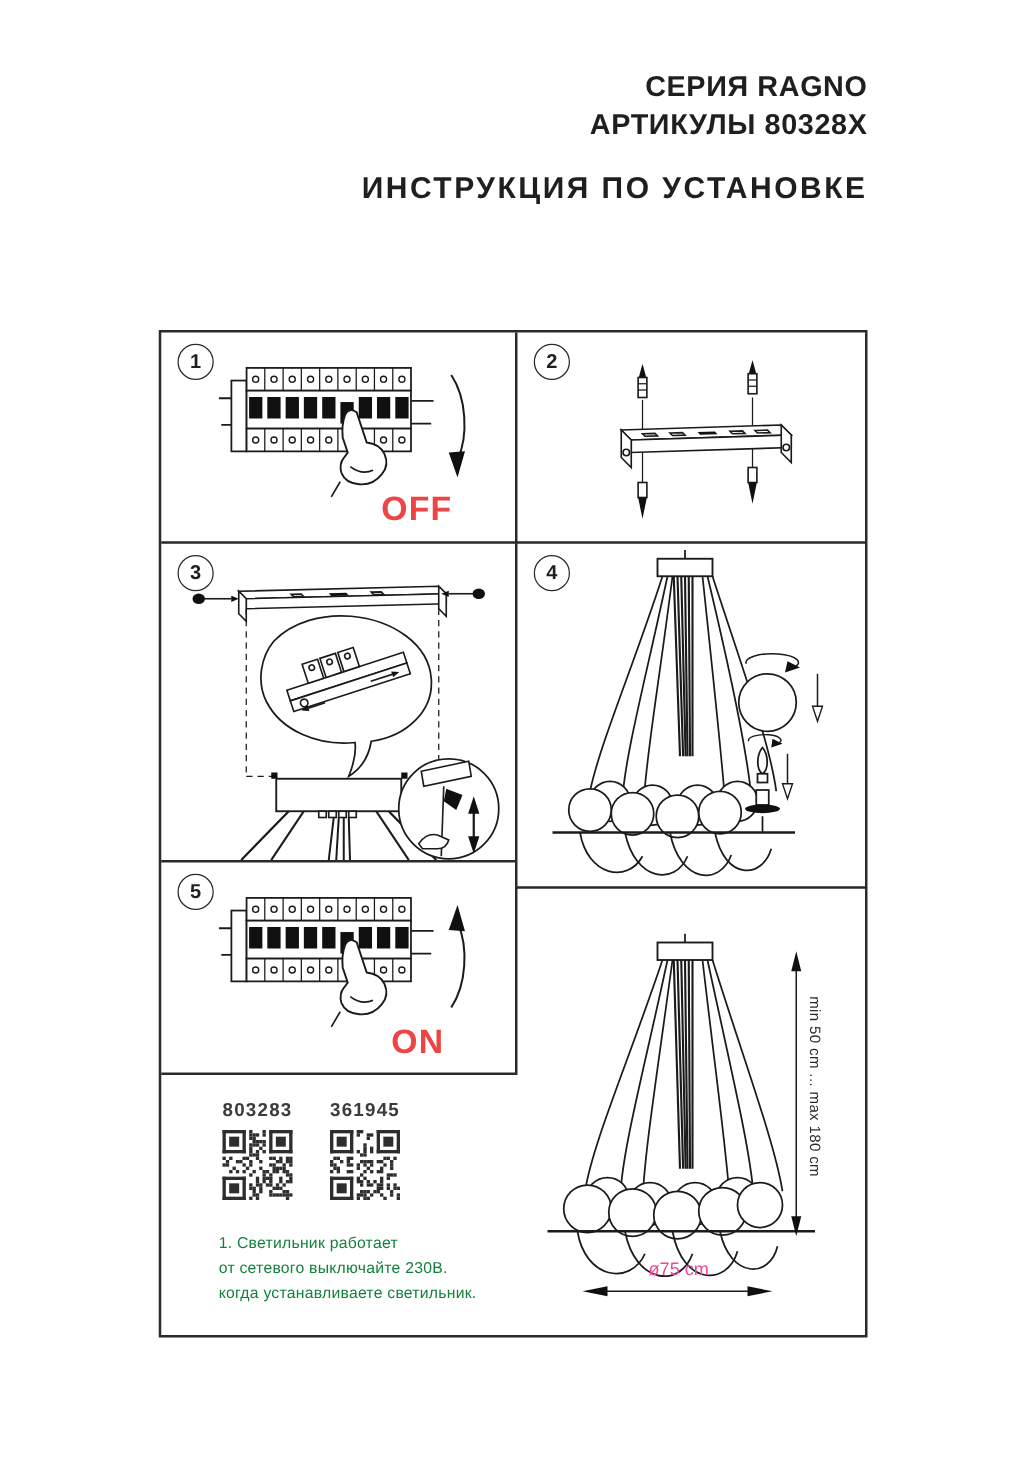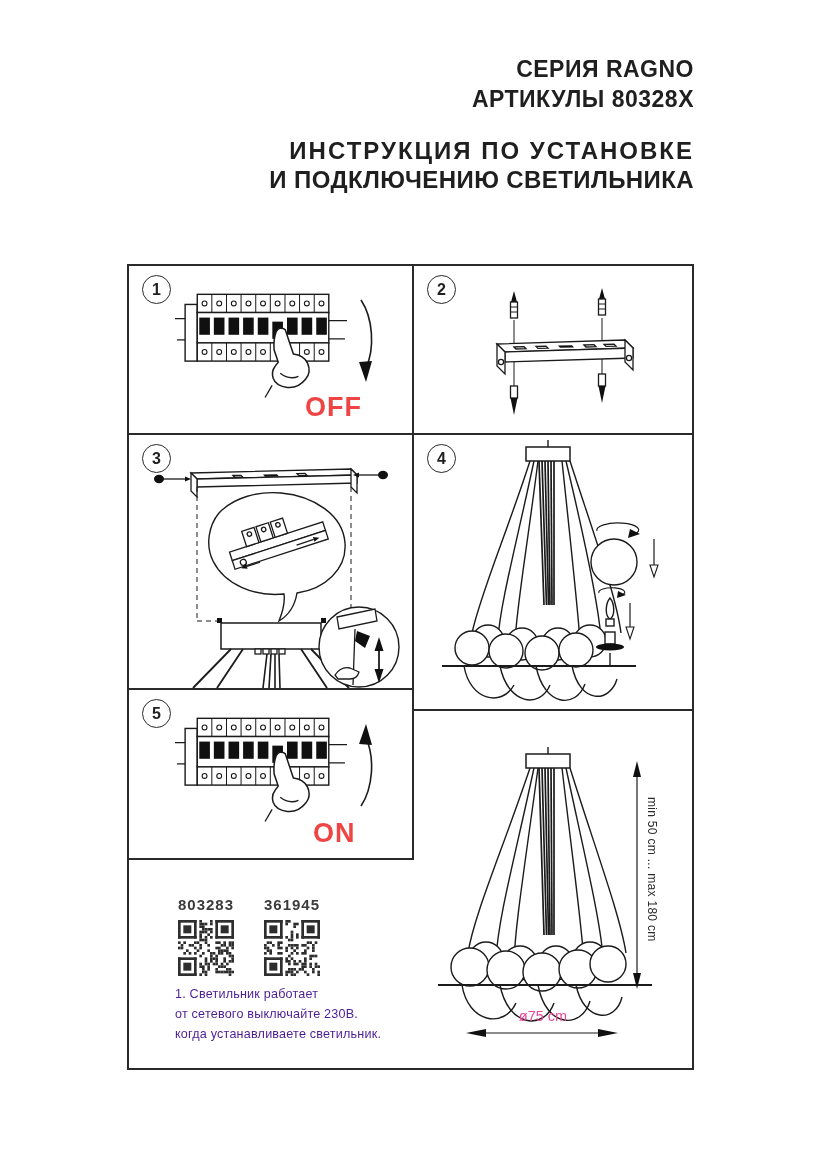--- a/index.html
+++ b/index.html
@@ -25,25 +25,25 @@
   .stepnum{
     position:absolute;left:13px;top:9px;width:29px;height:29px;border:1.7px solid #2a2a2a;
     border-radius:50%;box-sizing:border-box;display:flex;align-items:center;justify-content:center;
     font-weight:bold;font-size:16px;background:#fff;
   }
   .ill{position:absolute;}
   .switch-label{
     position:absolute;font-size:27px;font-weight:700;letter-spacing:1px;color:#ef4444;
   }
   
-  .qr-row{position:absolute;left:48px;top:20px;display:flex;gap:28px;margin-top:16px;}
+  .qr-row{position:absolute;left:48px;top:20px;display:flex;gap:28px;}
   .qr-item{width:58px;text-align:center;}
   .qr-label{display:block;font-weight:bold;font-size:15px;letter-spacing:1px;color:#3b3b3b;margin-bottom:7px;}
   svg.qr{width:56px;height:56px;display:block;margin:0 auto;}
-  .notes{position:absolute;left:46px;top:124px;font-size:12.6px;line-height:20px;color:#4c1d95;letter-spacing:.2px;}
+  .notes{position:absolute;left:46px;top:124px;font-size:12.6px;line-height:20px;color:#15803d;letter-spacing:.2px;}
   .notes span{display:block;}
   
   .dim-v{
     position:absolute;left:231px;top:86px;height:160px;
     writing-mode:vertical-rl;font-size:12px;color:#2b2b2b;letter-spacing:.3px;white-space:nowrap;
   }
   .dim-h{
     position:absolute;left:88px;top:297px;width:82px;text-align:center;
     font-size:14.5px;color:#ec4899;
   }
@@ -124,21 +124,20 @@
       </g>
     </symbol>
   </defs>
 </svg>
 
 <div class="header">
   <div class="series">СЕРИЯ RAGNO</div>
   <div class="articles">АРТИКУЛЫ 80328X</div>
   <div class="maintitle">
     <div class="l1">ИНСТРУКЦИЯ ПО УСТАНОВКЕ</div>
-    <div class="l2">И ПОДКЛЮЧЕНИЮ СВЕТИЛЬНИКА</div>
   </div>
 </div>
 
 <div class="grid">
 
   <div class="line" style="left:283px;top:0;width:2px;height:594px"></div>
   <div class="line" style="left:0;top:167px;width:563px;height:2px"></div>
   <div class="line" style="left:0;top:422px;width:283px;height:2px"></div>
   <div class="line" style="left:0;top:592px;width:283px;height:2px"></div>
   <div class="line" style="left:283px;top:443px;width:280px;height:2px"></div>

